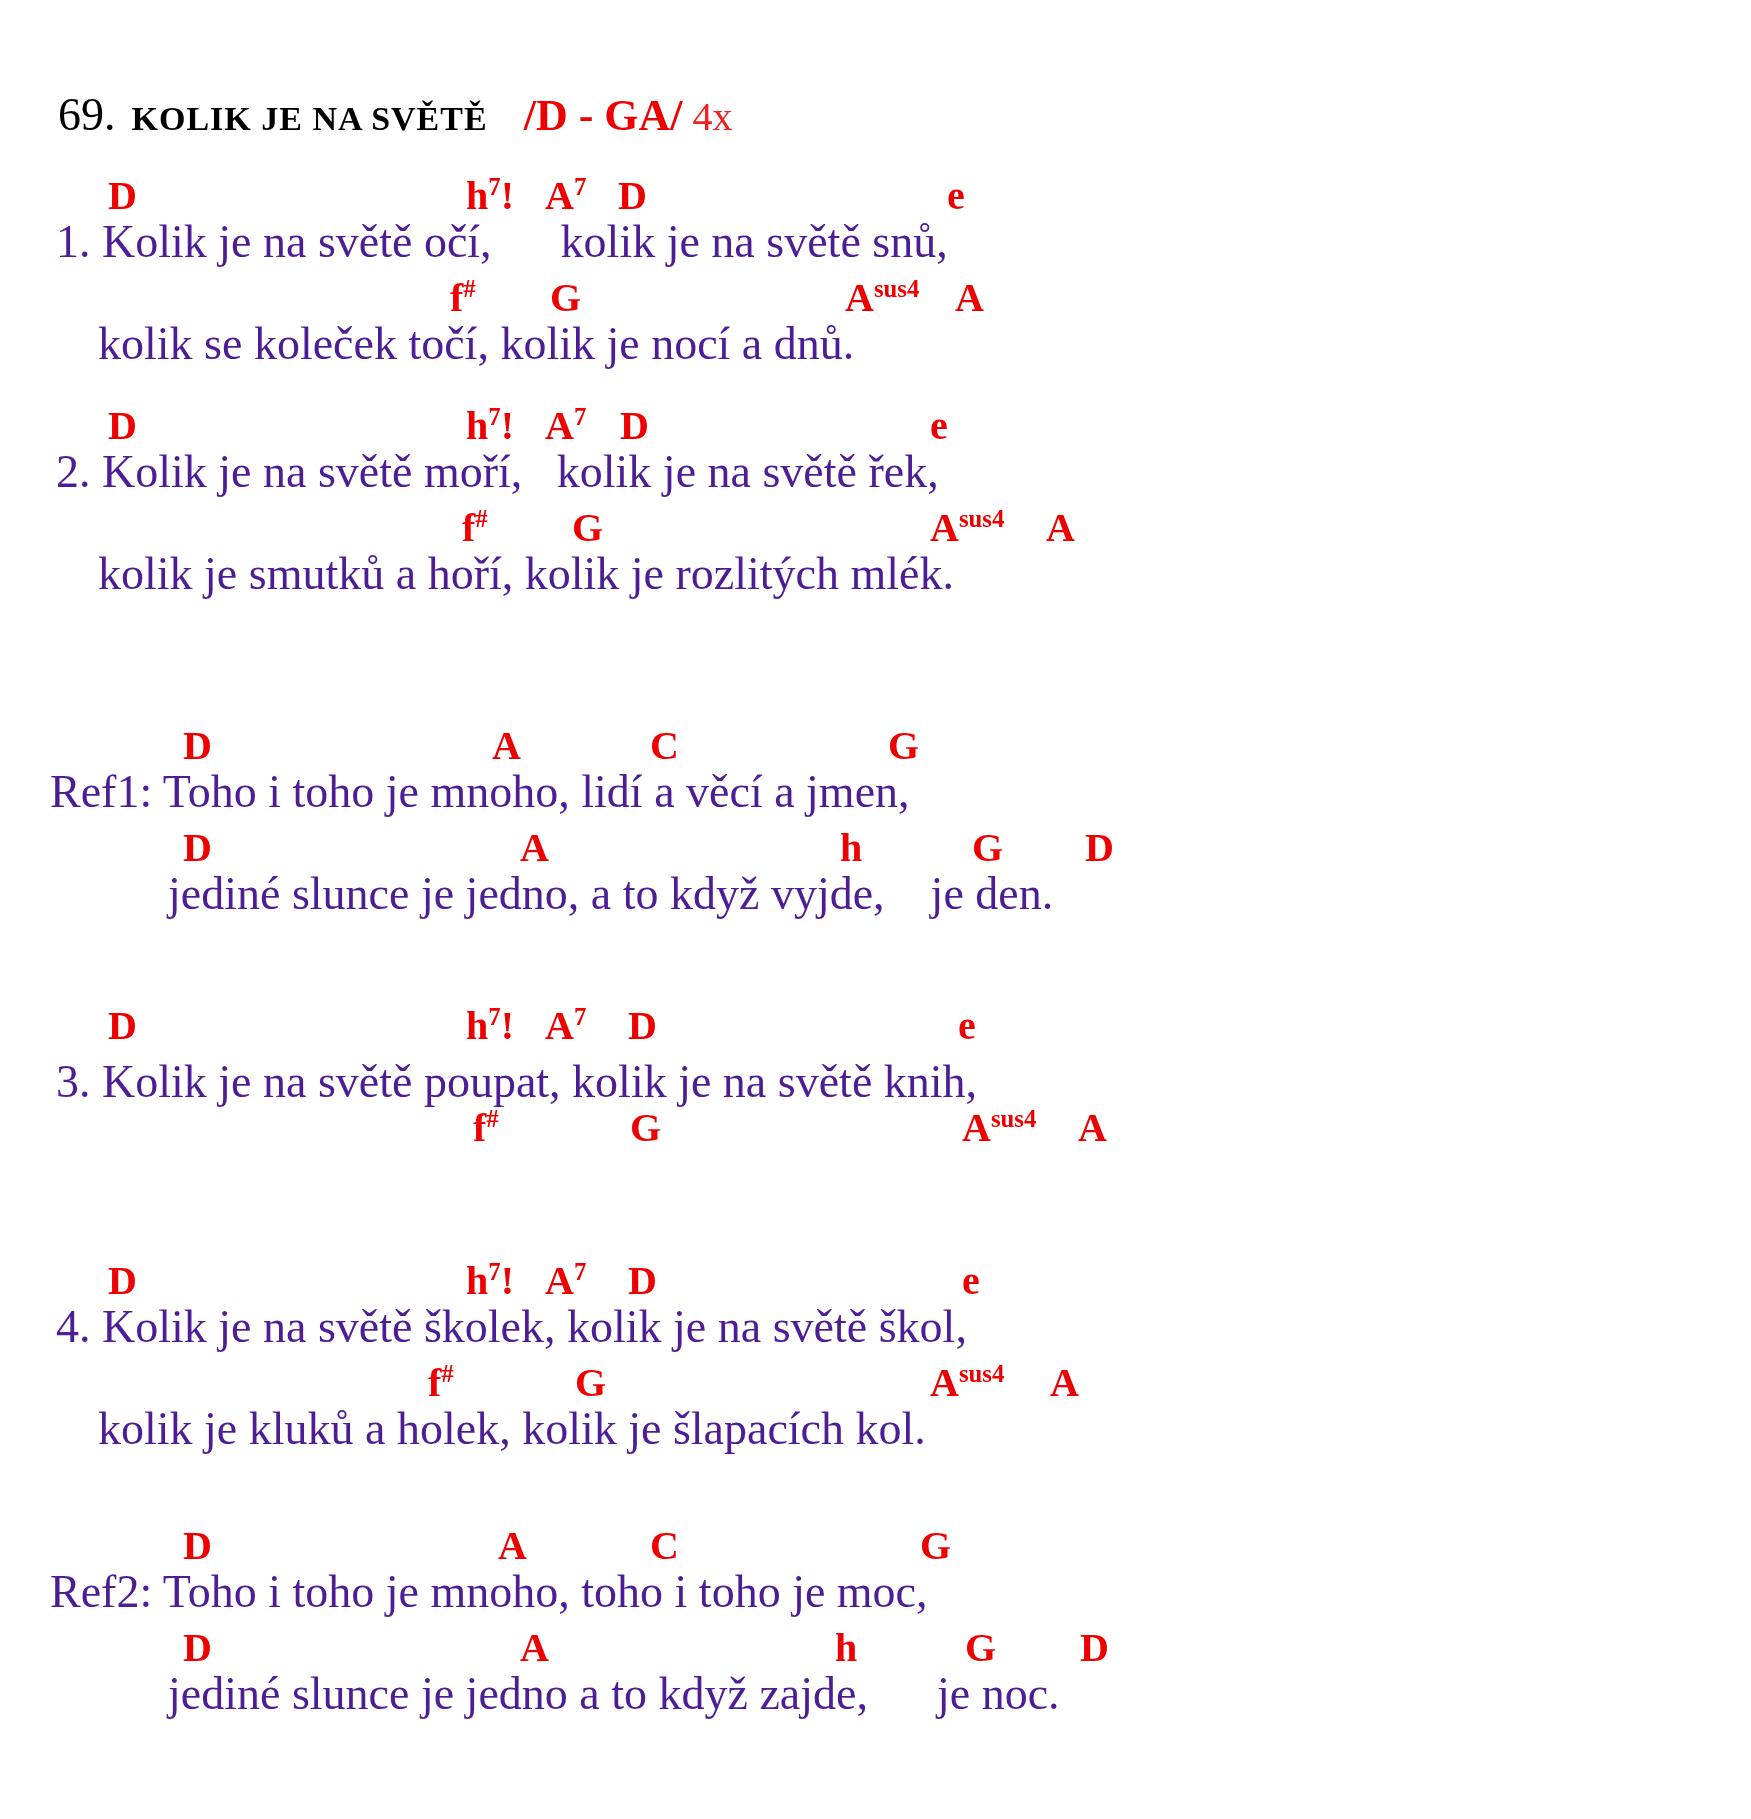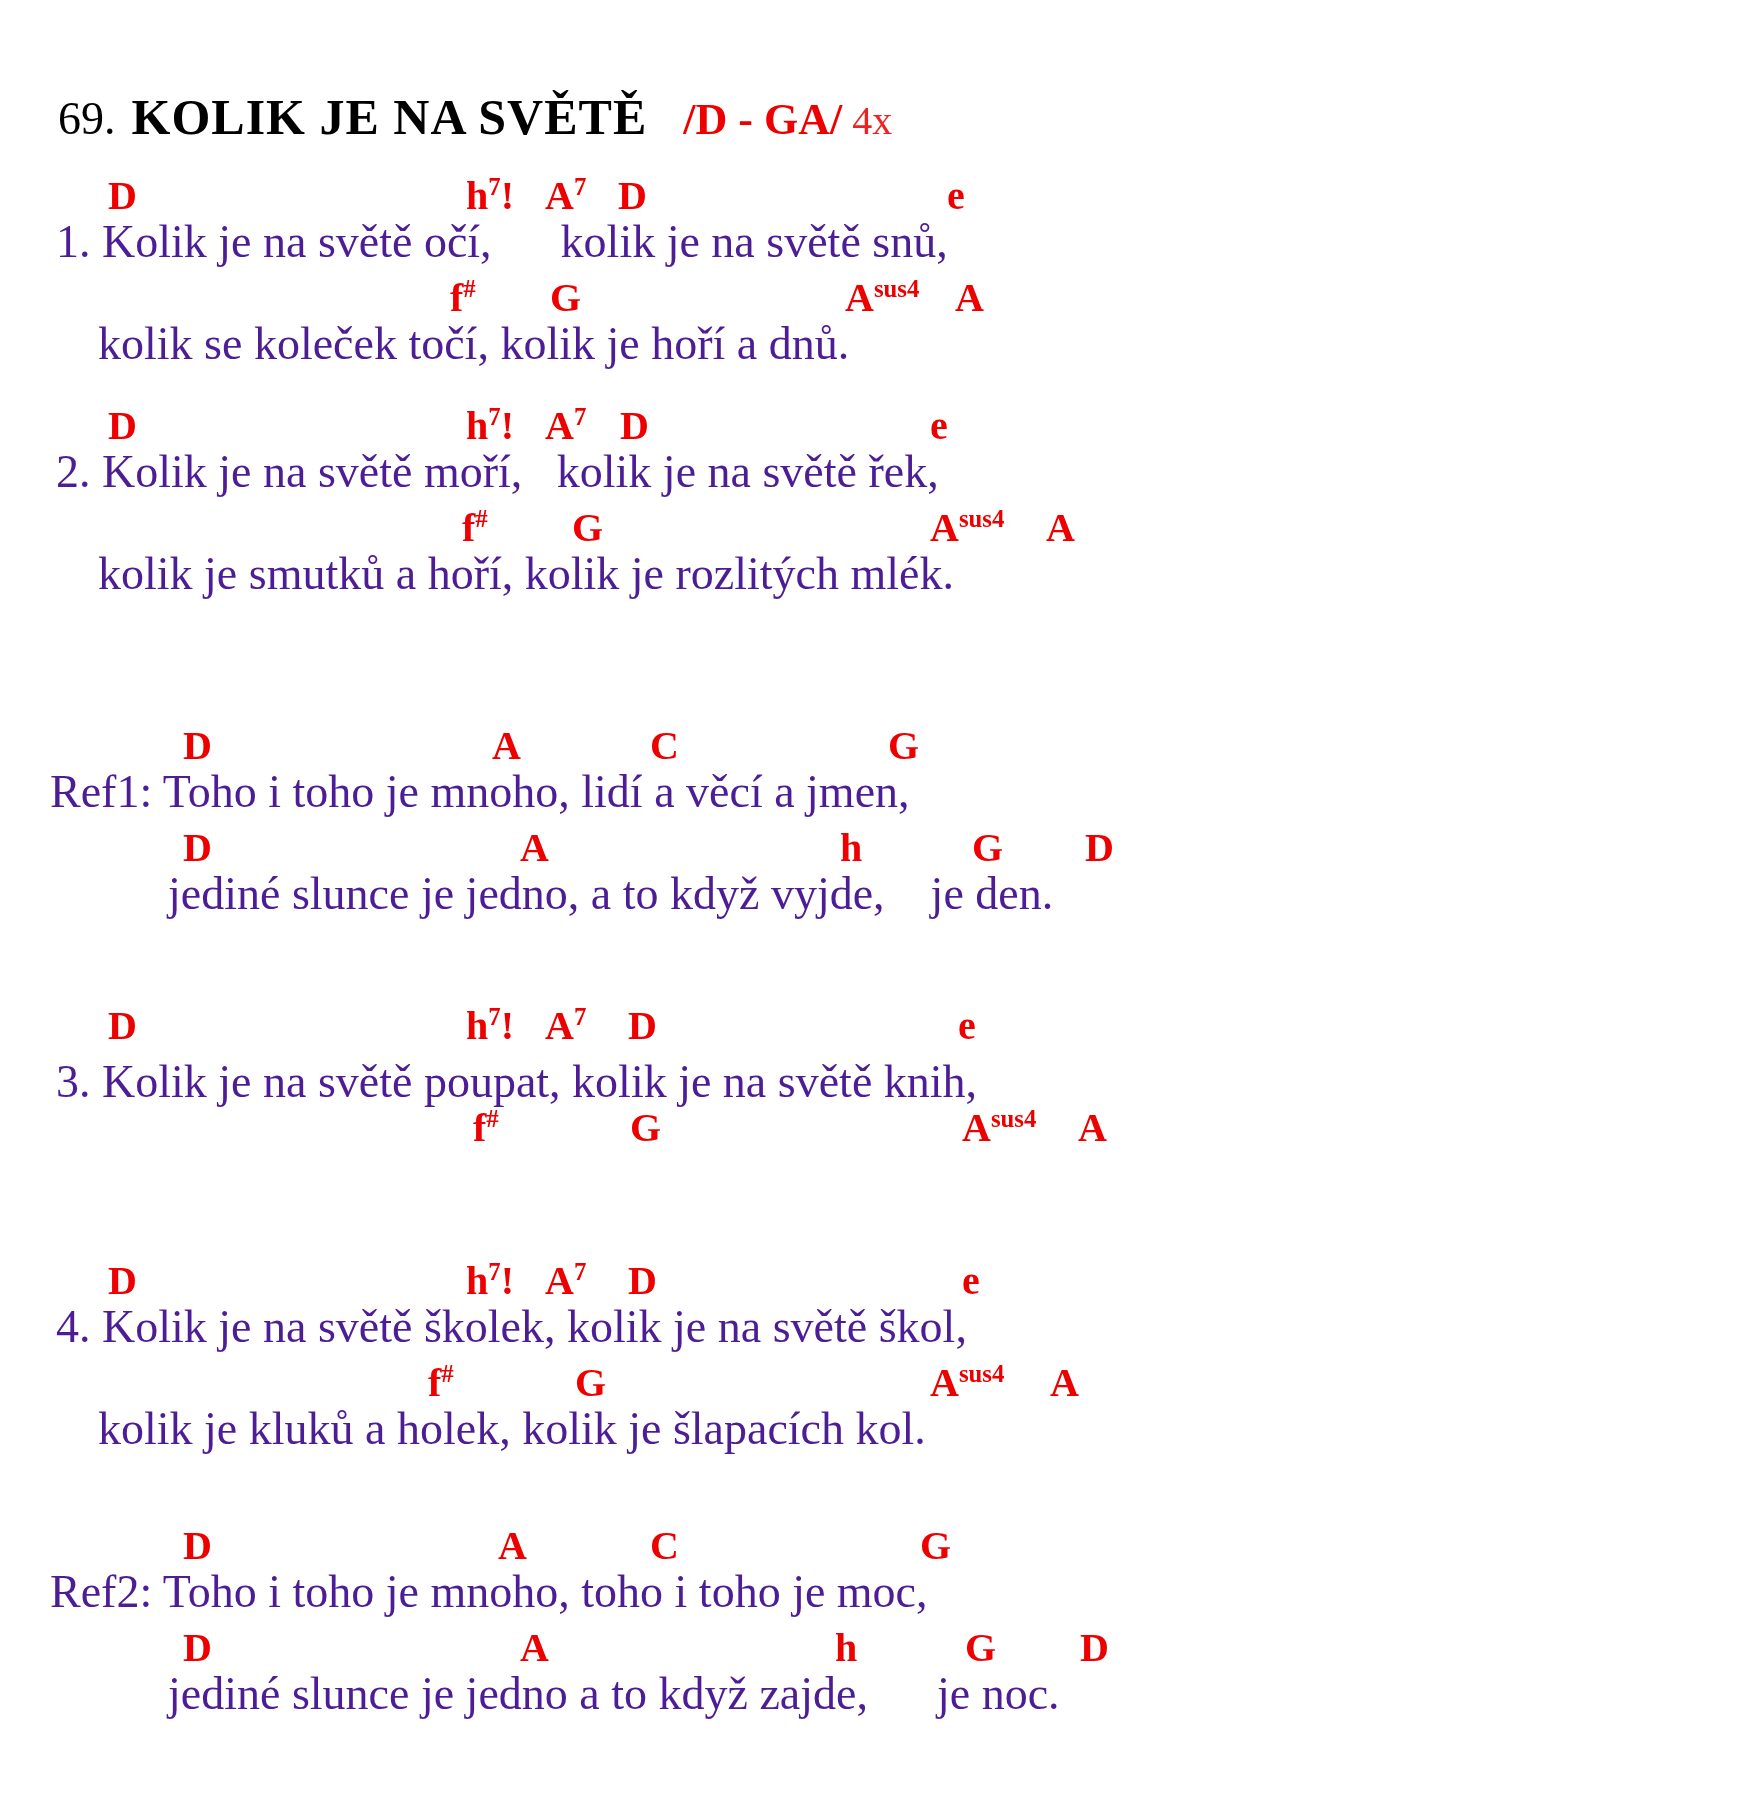--- a/index.html
+++ b/index.html
@@ -31,21 +31,21 @@
     display: flex;
     align-items: baseline;
   }
   .title-num {
     font-size: 46px;
     font-weight: normal;
     color: #000;
     letter-spacing: 0px;
   }
   .title-main {
-    font-size: 50px;
+    font-size: 34px;
     font-weight: bold;
     color: #000;
     margin-left: 16px;
     letter-spacing: 1px;
   }
   .title-chords {
     font-size: 44px;
     font-weight: bold;
     color: #ee0000;
     margin-left: 36px;
@@ -138,21 +138,21 @@
         <div class="lyricline">
           <span class="lyric" style="left: 56px;">1. Kolik je na světě očí,      kolik je na světě snů,</span>
         </div>
         <div class="chordline">
           <span class="chord" style="left: 450px;">f<sup>#</sup></span>
           <span class="chord" style="left: 550px;">G</span>
           <span class="chord" style="left: 845px;">A<sup>sus4</sup></span>
           <span class="chord" style="left: 955px;">A</span>
         </div>
         <div class="lyricline">
-          <span class="lyric" style="left: 98px;">kolik se koleček točí, kolik je hoří a dnů.</span>
+          <span class="lyric" style="left: 98px;">kolik se koleček točí, kolik je nocí a dnů.</span>
         </div>
       </div>
       <div class="block" style="top: 400px;">
         <div class="chordline">
           <span class="chord" style="left: 108px;">D</span>
           <span class="chord" style="left: 466px;">h<sup>7</sup><span class="bang">!</span></span>
           <span class="chord" style="left: 545px;">A<sup>7</sup></span>
           <span class="chord" style="left: 620px;">D</span>
           <span class="chord" style="left: 930px;">e</span>
         </div>

